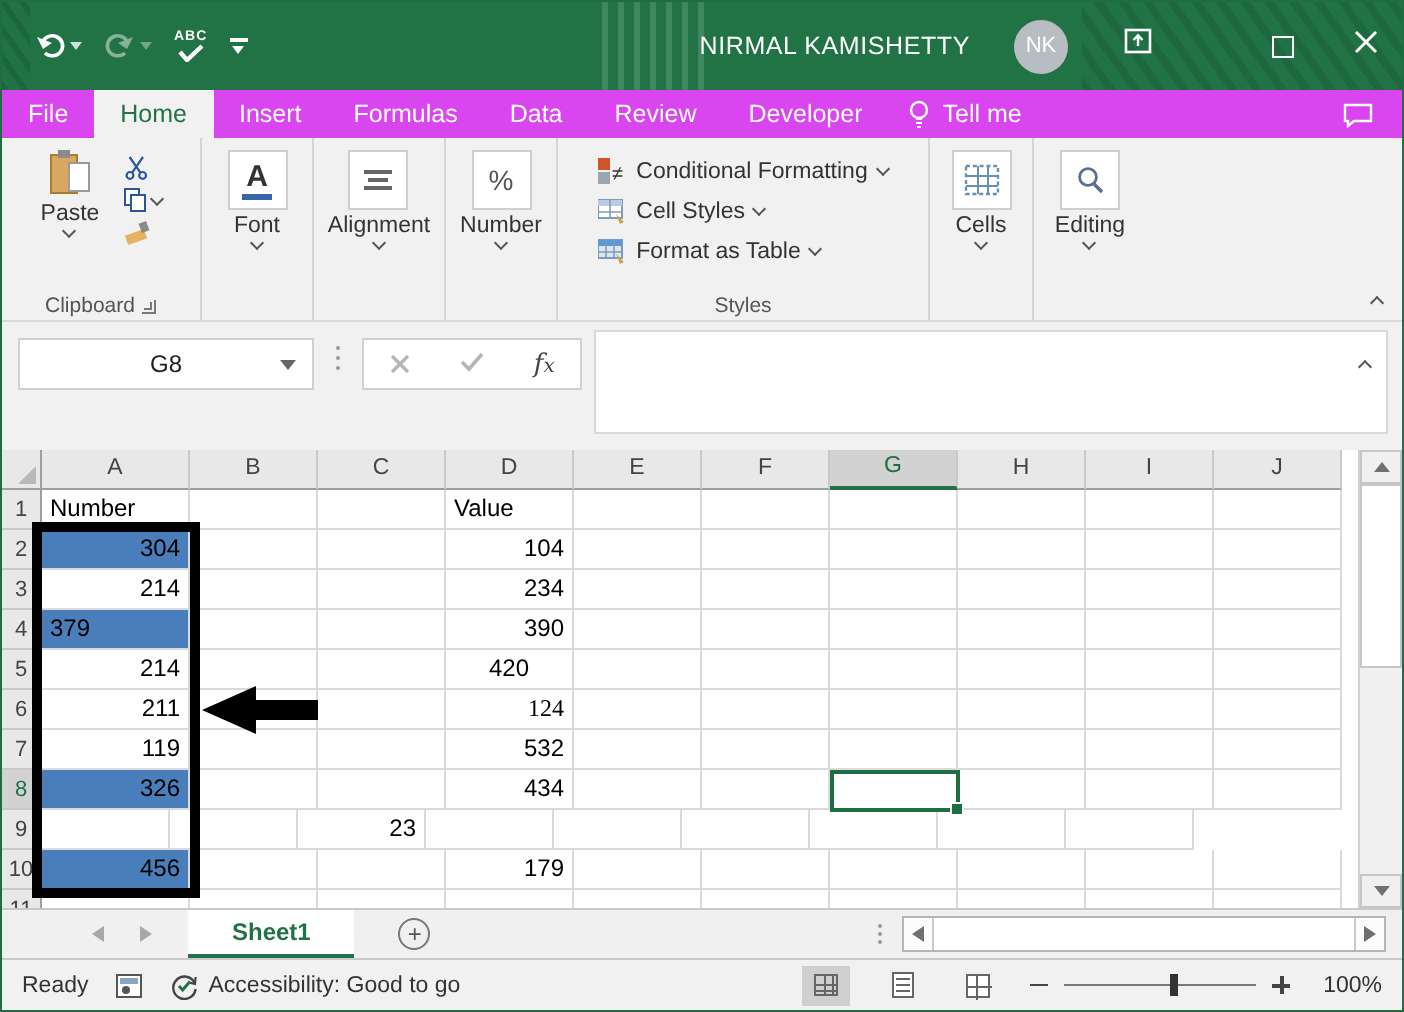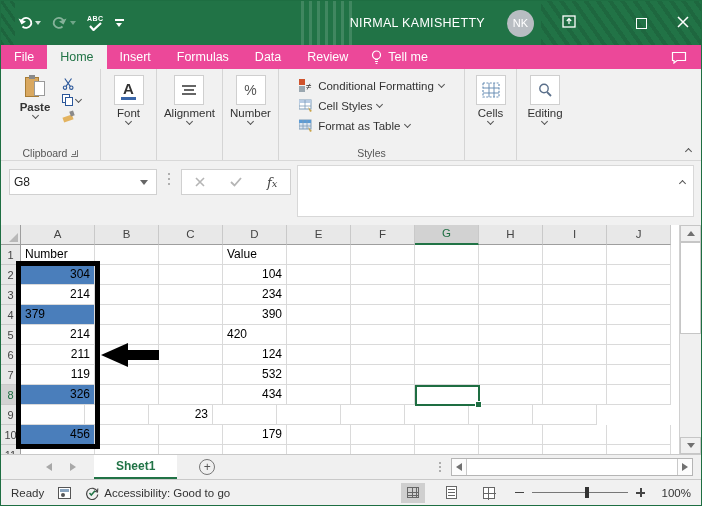--- a/index.html
+++ b/index.html
@@ -20,37 +20,37 @@
   .abc span { font-size:7px; font-weight:bold; letter-spacing:.5px; }
   .wintitle { position:absolute; left:172px; width:150px; text-align:center; font-size:13px; z-index:2; }
   .userarea { position:absolute; right:12px; display:flex; align-items:center; gap:22px; z-index:2; }
   .username { font-size:12.5px; letter-spacing:.3px; }
   .avatar { width:27px; height:27px; border-radius:50%; background:#b8bdc2; color:#fff; font-size:11px; display:flex; align-items:center; justify-content:center; }
   .winctl { display:flex; align-items:center; gap:30px; margin-left:6px; }
   .minbar { width:12px; height:2px; background:#fff; }
   .maxbox { width:11px; height:11px; border:1.5px solid #fff; }
 
   
-  .menubar { height:24px; background:#ec4899; display:flex; align-items:stretch; color:#fff; font-size:12.5px; flex:0 0 auto; }
+  .menubar { height:24px; background:#d946ef; display:flex; align-items:stretch; color:#fff; font-size:12.5px; flex:0 0 auto; }
   .tab { display:flex; align-items:center; padding:0 13px; cursor:default; }
   .tab.active { background:#f1f1f1; color:#217346; }
   .tellme { display:flex; align-items:center; gap:6px; padding:0 10px; }
   .commentwrap { margin-left:auto; display:flex; align-items:center; padding-right:14px; }
 
   
   .ribbon { height:92px; background:#f1f1f1; border-bottom:1px solid #d8d8d8; display:flex; position:relative; flex:0 0 auto; font-size:11.5px; color:#333; }
   .rgroup { position:relative; border-right:1px solid #d5d5d5; padding:6px 6px 16px; display:flex; align-items:flex-start; justify-content:center; }
   .glabel { position:absolute; bottom:1px; left:0; right:0; text-align:center; font-size:10.5px; color:#555; display:flex; justify-content:center; align-items:center; gap:4px; }
   .launcher { width:7px; height:7px; border-right:1px solid #777; border-bottom:1px solid #777; position:relative; }
   .launcher::after { content:""; position:absolute; right:1px; bottom:1px; width:3px; height:3px; border-right:1px solid #777; border-bottom:1px solid #777; }
   .chev { display:inline-block; width:5px; height:5px; border-right:1.2px solid #555; border-bottom:1.2px solid #555; transform:rotate(45deg); margin-top:-2px; }
   .chevup { transform:rotate(-135deg); margin-top:2px; }
   .bigbtn { display:flex; flex-direction:column; align-items:center; gap:2px; cursor:default; }
   .iconbox { width:30px; height:30px; background:#fff; border:1px solid #cfcfcf; display:flex; align-items:center; justify-content:center; }
-  .clip-group { display:flex; gap:12px;font-weight:bold; }
+  .clip-group { display:flex; gap:12px; }
   .pastecol { display:flex; flex-direction:column; align-items:center; gap:2px; }
   .clipicon { position:relative; width:20px; height:24px; }
   .clipbody { position:absolute; left:0; top:2px; width:14px; height:20px; background:#d9a860; border:1px solid #a77c35; }
   .clipclip { position:absolute; left:4px; top:0; width:6px; height:4px; background:#8a8a8a; }
   .clippage { position:absolute; right:0; top:6px; width:11px; height:15px; background:#fff; border:1px solid #9a9a9a; }
   .minicol { display:flex; flex-direction:column; gap:4px; padding-top:3px; }
   .minirow { display:flex; align-items:center; gap:3px; }
   .copyicon { position:relative; width:11px; height:12px; }
   .copyicon i { position:absolute; width:8px; height:9px; border:1px solid #2b579a; background:#fff; display:block; }
   .copyicon i:first-child { left:0; top:0; }
@@ -63,21 +63,21 @@
   .alignicon i { display:block; width:14px; height:2px; background:#666; }
   .alignicon i:nth-child(2) { width:10px; margin:0 auto; }
   .pct { font-size:14px; color:#555; }
   .styles-items { display:flex; flex-direction:column; gap:1px; padding-top:1px; }
   .srow { display:flex; align-items:center; gap:5px; height:19px; cursor:default; white-space:nowrap; }
   .collapse { position:absolute; right:10px; bottom:6px; }
 
   
   .formularow { height:64px; background:#f1f1f1; position:relative; flex:0 0 auto; }
   .namebox { position:absolute; left:8px; top:8px; width:148px; height:26px; background:#fff; border:1px solid #d0d0d0; display:flex; align-items:center; font-size:12px; color:#222; }
-  .namebox .val { flex:1; padding-left:4px; }
+  .namebox .val { flex:1; padding-left:16px;text-align:center; }
   .nbcaret { width:0; height:0; border-left:4px solid transparent; border-right:4px solid transparent; border-top:5px solid #666; margin-right:8px; }
   .vdots { position:absolute; left:167px; top:12px; display:flex; flex-direction:column; gap:3px; }
   .vdots i { width:2px; height:2px; background:#999; border-radius:50%; }
   .fxbar { position:absolute; left:180px; top:8px; width:110px; height:26px; background:#fff; border:1px solid #d0d0d0; display:flex; align-items:center; justify-content:space-around; }
   .fxx { color:#b5b5b5; font-size:13px; }
   .fxcheck { color:#b5b5b5; }
   .fxfx { font-family:"DejaVu Serif", serif; font-style:italic; font-size:13px; color:#444; }
   .fmlinput { position:absolute; left:296px; top:4px; right:7px; height:52px; background:#fff; border:1px solid #d8d8d8; font-size:12px; padding:4px 6px; color:#000; }
   .fmlexpand { position:absolute; right:16px; top:18px; }
 
@@ -219,20 +219,21 @@
   </div>
 
   <div class="menubar">
     <div id="menu-tabs" style="display:flex;align-items:stretch;">
         <div class="tab">File</div>
         <div class="tab active">Home</div>
         <div class="tab">Insert</div>
         <div class="tab">Formulas</div>
         <div class="tab">Data</div>
         <div class="tab">Review</div>
+        <div class="tab">Developer</div>
       </div>
     <div class="tellme">
       <svg width="11" height="15" viewBox="0 0 11 15">
           <circle cx="5.5" cy="5" r="4" fill="none" stroke="#fff" stroke-width="1.2"></circle>
           <path d="M4 9.5 L7 9.5 M4 11.5 L7 11.5 M4.6 13.5 L6.4 13.5" stroke="#fff" stroke-width="1.1"></path>
         </svg>
       <span>Tell me</span>
     </div>
     <div class="commentwrap">
       <svg width="16" height="13" viewBox="0 0 16 13">
@@ -480,35 +481,35 @@
           <div class="cell"></div>
           <div class="cell"></div>
           <div class="cell"></div>
           <div class="fillcol"></div>
         </div>
         <div class="drow">
           <div class="rn">5</div>
           <div class="cell colA" style="text-align: right;">214</div>
           <div class="cell"></div>
           <div class="cell"></div>
-          <div class="cell" style="text-align: left;">420</div>
+          <div class="cell" style="text-align: center;">420</div>
           <div class="cell"></div>
           <div class="cell"></div>
           <div class="cell"></div>
           <div class="cell"></div>
           <div class="cell"></div>
           <div class="cell"></div>
           <div class="fillcol"></div>
         </div>
         <div class="drow">
           <div class="rn">6</div>
           <div class="cell colA" style="text-align: right;">211</div>
           <div class="cell"></div>
           <div class="cell"></div>
-          <div class="cell" style="text-align: right;">124</div>
+          <div class="cell" style="text-align: right; font-family: Liberation Serif, serif;">124</div>
           <div class="cell"></div>
           <div class="cell"></div>
           <div class="cell"></div>
           <div class="cell"></div>
           <div class="cell"></div>
           <div class="cell"></div>
           <div class="fillcol"></div>
         </div>
         <div class="drow">
           <div class="rn">7</div>

